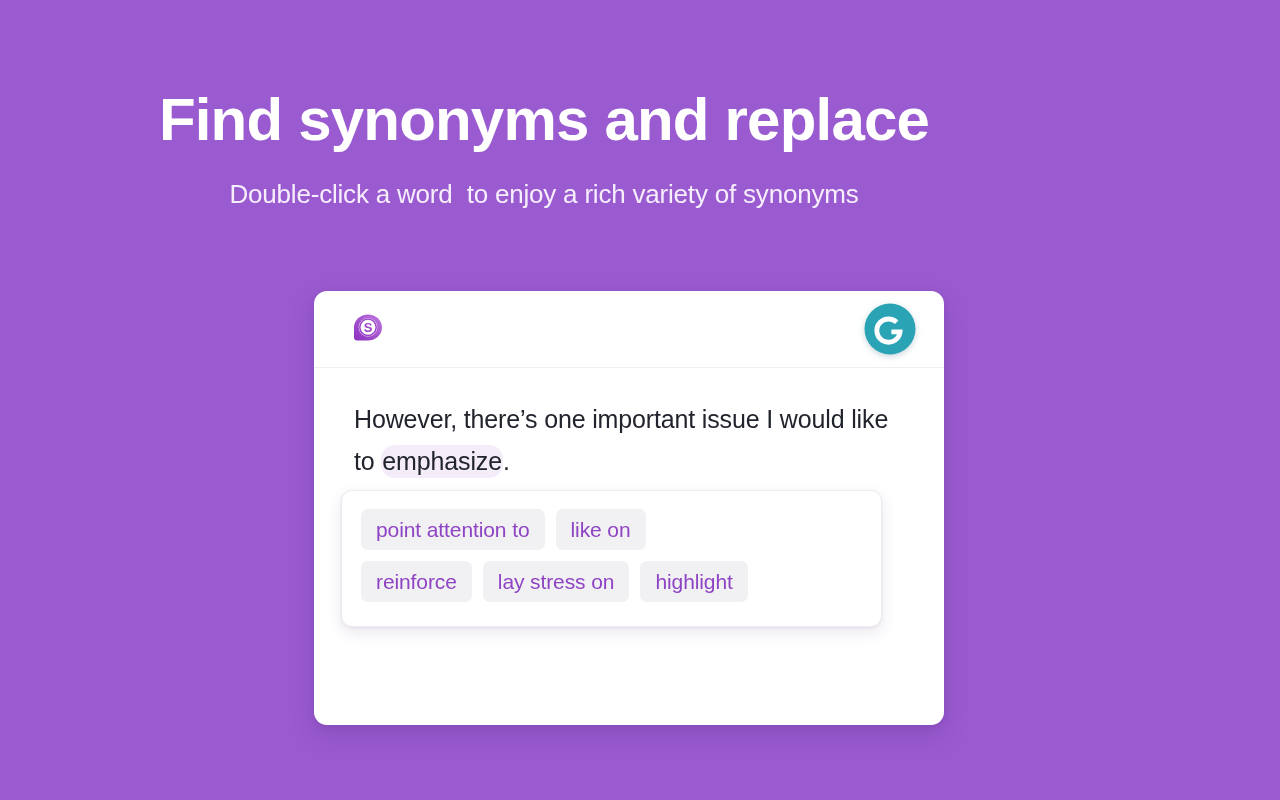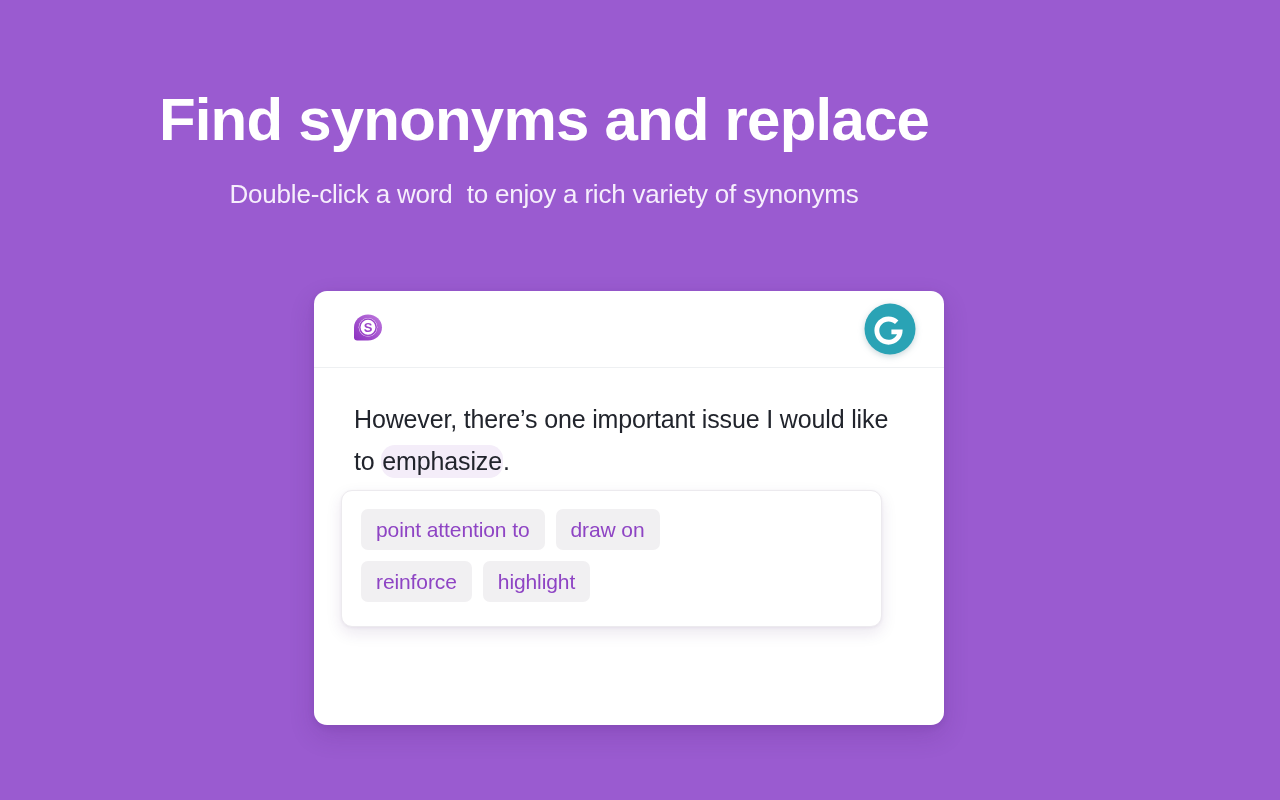--- a/index.html
+++ b/index.html
@@ -199,23 +199,24 @@
       <p class="sentence"><span>However, there’s one important issue I would like to </span><span class="word-highlight">emphasize</span><span>.</span></p>
     </div>
 
   </div>
 
   <div class="synonyms-panel">
 
 
     <div class="synonym-row">
       <button class="chip">point attention to</button>
-      <button class="chip">draw on</button>
+      <button class="chip">like on</button>
     </div>
 
     <div class="synonym-row">
       <button class="chip">reinforce</button>
+      <button class="chip">lay stress on</button>
       <button class="chip">highlight</button>
     </div>
 
   </div>
 
 </div>
 
 </body></html>

